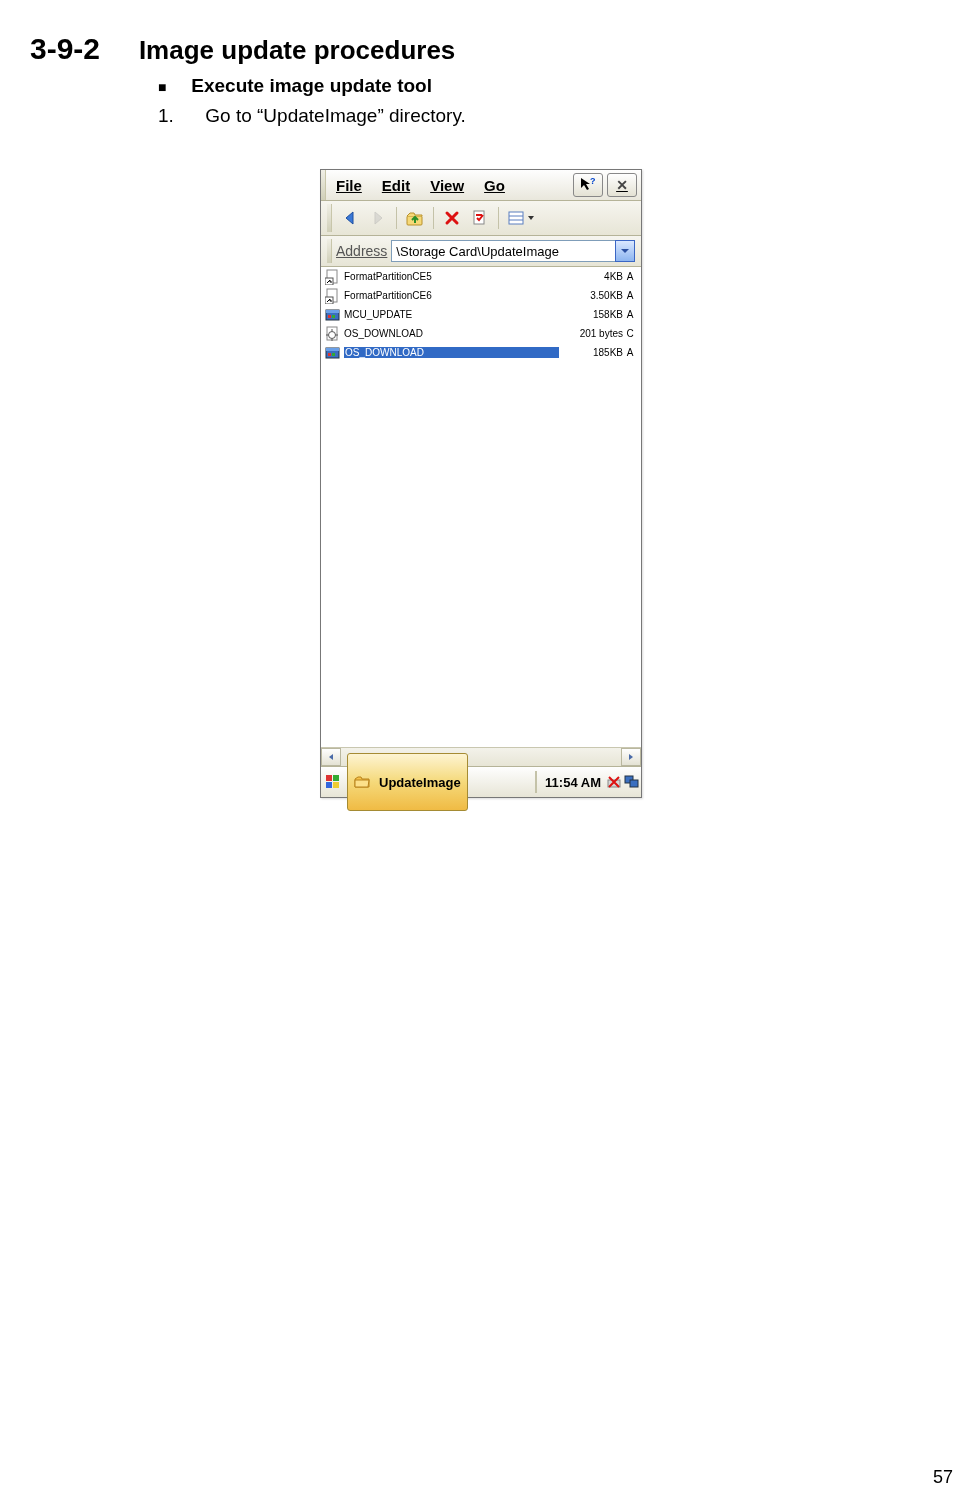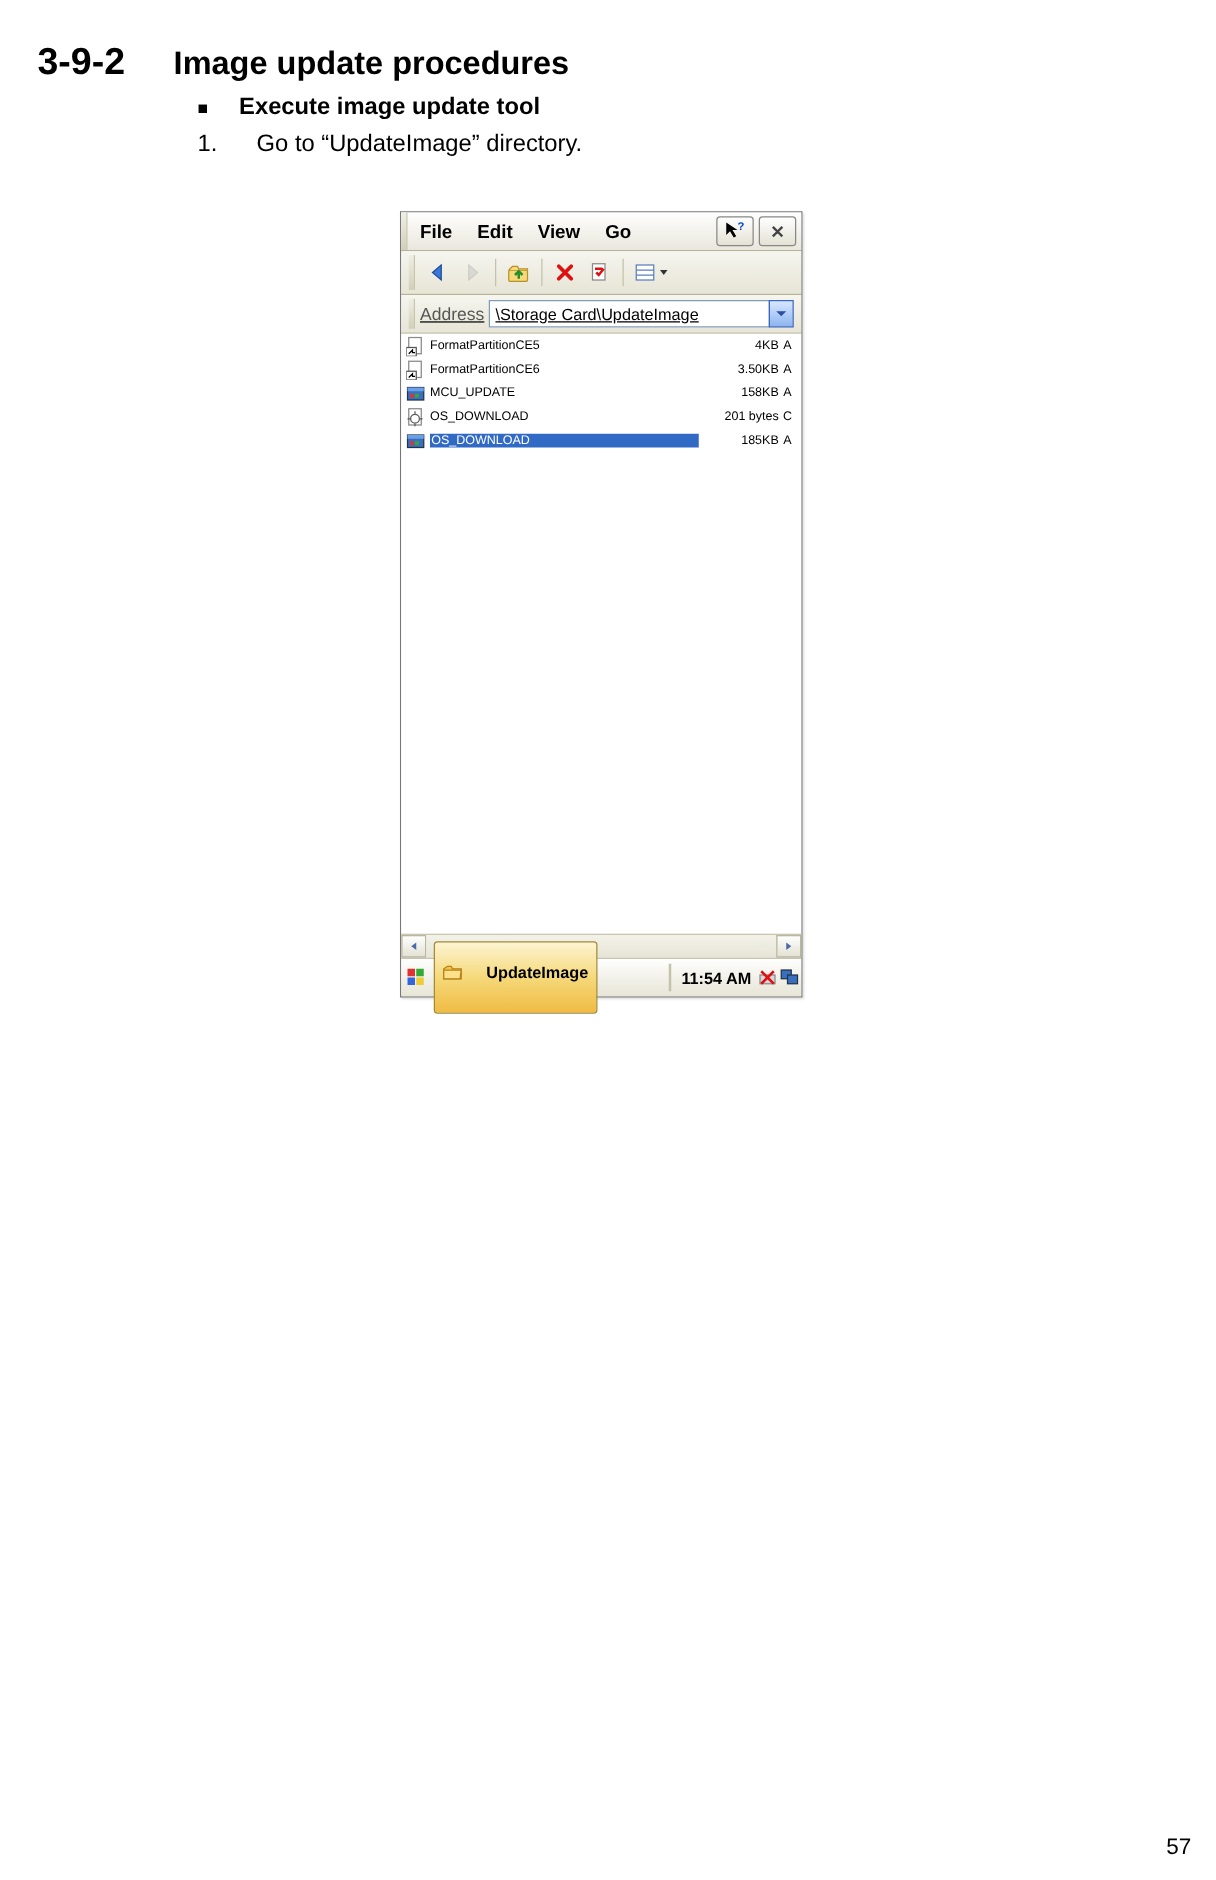--- a/index.html
+++ b/index.html
@@ -60,20 +60,21 @@
     box-shadow: 1px 1px 2px rgba(0,0,0,0.15);
   }
   .menubar {
     display: flex;
     align-items: center;
     height: 30px;
     background: linear-gradient(#fefefe,#e9e7dc);
     border-bottom: 1px solid #b5b398;
     font-family: "Tahoma", Arial, sans-serif;
     font-size: 15px;
+    text-decoration: underline;
   }
   .menubar .sep { width:4px; height:100%; background:linear-gradient(#f0efe6,#d0cfb8); border-right:1px solid #c8c6aa; }
   .menubar .menu-item {
     padding: 0 10px;
     font-weight: bold;
     cursor: default;
   }
   .menubar .spacer { flex:1; }
   .menubar .help-btn, .menubar .close-btn {
     width: 28px; height: 22px;
@@ -105,21 +106,20 @@
   .tb-vdivider { width:1px; height:22px; background:#c4c2a8; margin:0 2px; }
 
   .addrbar {
     display:flex; align-items:center;
     height: 30px;
     padding: 0 6px;
     background: linear-gradient(#f6f5ef,#e7e5d6);
     border-bottom:1px solid #b5b398;
     font-size:14px;
     font-family:"Tahoma",Arial,sans-serif;
-    text-decoration:underline;
   }
   .addrbar .sepbar { width:4px; height:24px; background:linear-gradient(#f0efe6,#d0cfb8); border-right:1px solid #c8c6aa; margin-right:4px;}
   .addrbar .label { margin-right:4px; color:#555; text-decoration:underline; }
   .addrbar .addr-input {
     flex:1;
     height:20px;
     border:1px solid #7f9db9;
     background:#fff;
     font-size:13px;
     padding:0 4px;
@@ -202,23 +202,23 @@
   }
   .taskbar .start {
     width:24px;
     display:flex; align-items:center; justify-content:center;
   }
   .taskbar .task-btn {
     height:24px;
     border:1px solid #a58b33;
     background:linear-gradient(#fdf4d2,#f5d97a,#f0bb44);
     border-radius:3px;
-    display:flex; 
+    display:flex; align-items:center;
     padding:16px 6px;
-    gap:19px;
+    gap:9px;
     font-weight:bold;
     margin-left:2px;
   }
   .task-btn .fico { width:16px; height:16px; }
   .taskbar .spacer { flex:1; }
   .taskbar .divv { width:2px; height:22px; background:#c4c2a8; margin:0 4px;}
   .taskbar .clock { font-weight:bold; padding:0 4px; }
   .taskbar .tray-ico { width:18px; display:flex; align-items:center; justify-content:center; }
 
   .page-num {

